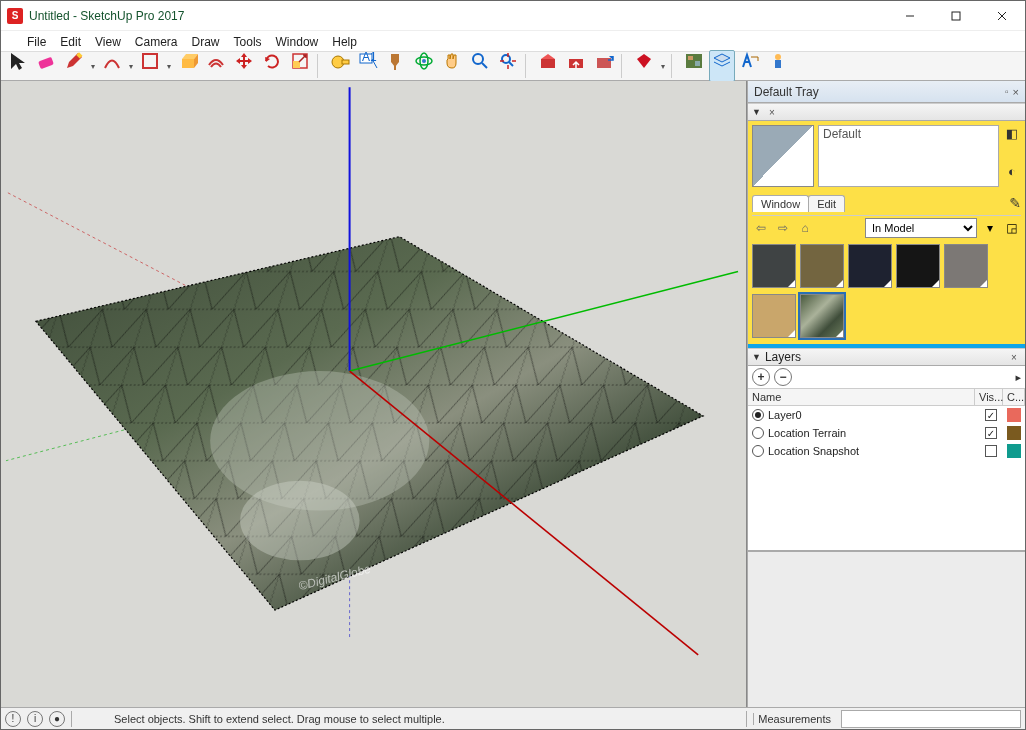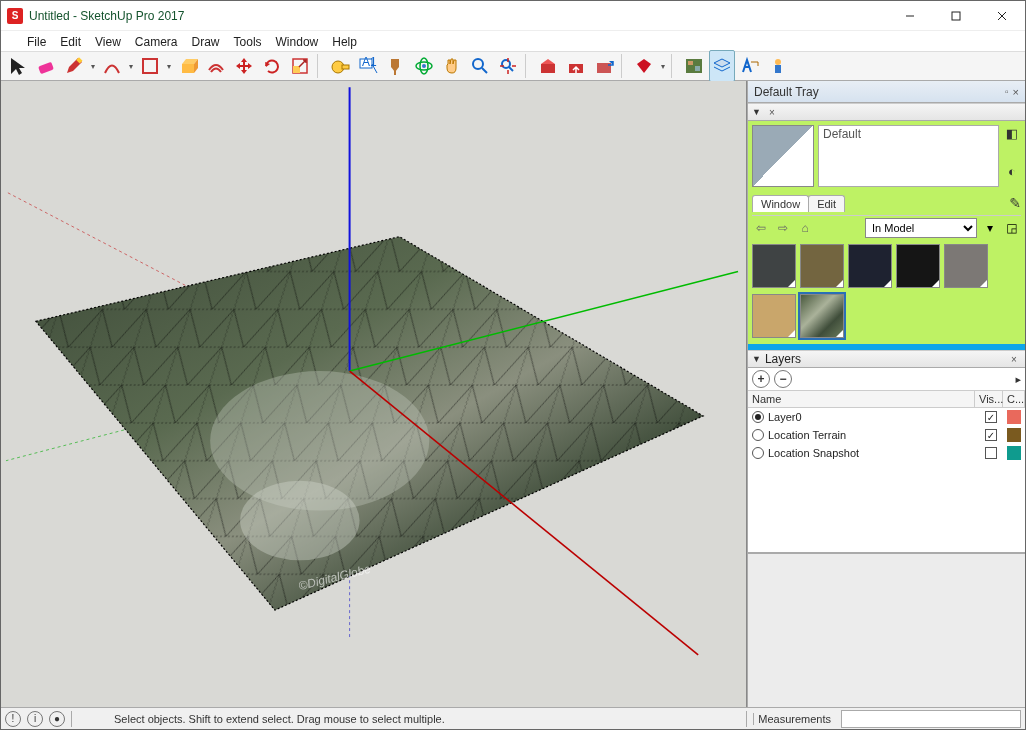--- a/index.html
+++ b/index.html
@@ -8,41 +8,41 @@
 .titlebar { height: 30px; background: #fff; display: flex; align-items: center; padding-left: 6px; border-bottom: 1px solid #eee; }
 .titlebar .app-icon { width: 16px; height: 16px; background: #d22; border-radius: 2px; display: flex; align-items: center; justify-content: center; color: #fff; font-size: 10px; font-weight: bold; }
 .titlebar .title { margin-left: 6px; flex: 1; color: #14532d; }
 .win-btns { display: flex; }
 .win-btn { width: 46px; height: 30px; display: flex; align-items: center; justify-content: center; color: #222; }
 
 .menubar { height: 20px; display: flex; align-items: flex-end; padding-left: 20px; gap: 2px; }
 .menubar .menu-item { padding: 2px 6px; color: #222; cursor: default; }
 
 .toolbar { height: 30px; background: #f5f5f5; border-top: 1px solid #ddd; border-bottom: 1px solid #aaa; display: flex; align-items: center; padding: 0 4px; gap: 2px; }
-.tool-btn { width: 26px; height: 32px; display: flex; align-items: center; justify-content: center; border: 1px solid transparent; border-radius: 2px; position: relative; }
+.tool-btn { width: 26px; height: 32px; display: flex; justify-content: center; border: 1px solid transparent; border-radius: 2px; position: relative; }
 .tool-btn.active { background: #cde6f7; border-color: #7ab; }
 .tool-sep { width: 6px; height: 24px; border-left: 1px solid #ccc; margin: 0 2px; }
 .tool-drop { width: 8px; display:flex; align-items:center; justify-content:center; color:#555; font-size:8px; }
 
 .main-area { display: flex; height: calc(730px - 30px - 20px - 30px - 22px - 2px); }
 .viewport { flex: 1; background: #d9d9d5; position: relative; overflow: hidden; border-right: 1px solid #888; }
 .viewport svg { width: 100%; height: 100%; }
 
 .tray { width: 278px; background: #f0f0f0; display: flex; flex-direction: column; border-left: 1px solid #aaa; }
 .tray-title { height: 22px; background: linear-gradient(#e8eef5,#d6e2ef); border-bottom: 1px solid #aaa; display: flex; align-items: center; padding: 0 6px; font-weight: normal; color: #333; }
 .tray-title .spacer { flex: 1; }
 .tray-title .pin { font-size: 10px; color: #555; margin-right: 4px; }
 .tray-title .close { font-size: 11px; color: #555; }
 
 .panel-header { height: 18px; background: linear-gradient(#f5f5f5,#e5e5e5); border-top: 1px solid #ccc; border-bottom: 1px solid #aaa; display: flex; align-items: center; padding: 0 4px; cursor: default; }
 .panel-header .tri { font-size: 9px; margin-right: 4px; color: #333; }
 .panel-header .label { flex: 1; color: #222; }
 .panel-header .px { width: 14px; text-align: center; color: #555; font-size: 10px; }
 
-.materials-body { background: #bef264; padding: 4px; border-bottom: 6px solid #0ea5e9; }
+.materials-body { background: #fde047; padding: 4px; border-bottom: 4px solid #0ea5e9; }
 .mat-top { display: flex; gap: 4px; }
 .mat-swatch { width: 62px; height: 62px; border: 1px solid #888; background: linear-gradient(135deg,#9aaab6 0 50%, #fff 50% 100%); }
 .mat-name { flex: 1; height: 18px; border: 1px solid #aaa; padding: 1px 4px; background: #fff; color: #555; }
 .mat-side { width: 18px; display: flex; flex-direction: column; gap: 22px; align-items:center; }
 .mat-side .ic { width:16px; height:16px; display:flex; align-items:center; justify-content:center; color:#333; font-size:13px; }
 
 .mat-tabs { display: flex; align-items: center; margin-top: 6px; gap: 0; height: 20px; position:relative; }
 .mat-tab { padding: 2px 8px; border: 1px solid #aaa; border-bottom: none; background: #f5f5f5; font-size: 11px; color: #333; border-radius: 3px 3px 0 0; margin-right:-1px; }
 .mat-tab.active { background: #fff; position:relative; z-index:1; }
 .mat-tabs .eyedrop { margin-left: auto; font-size:14px; color:#333; }

